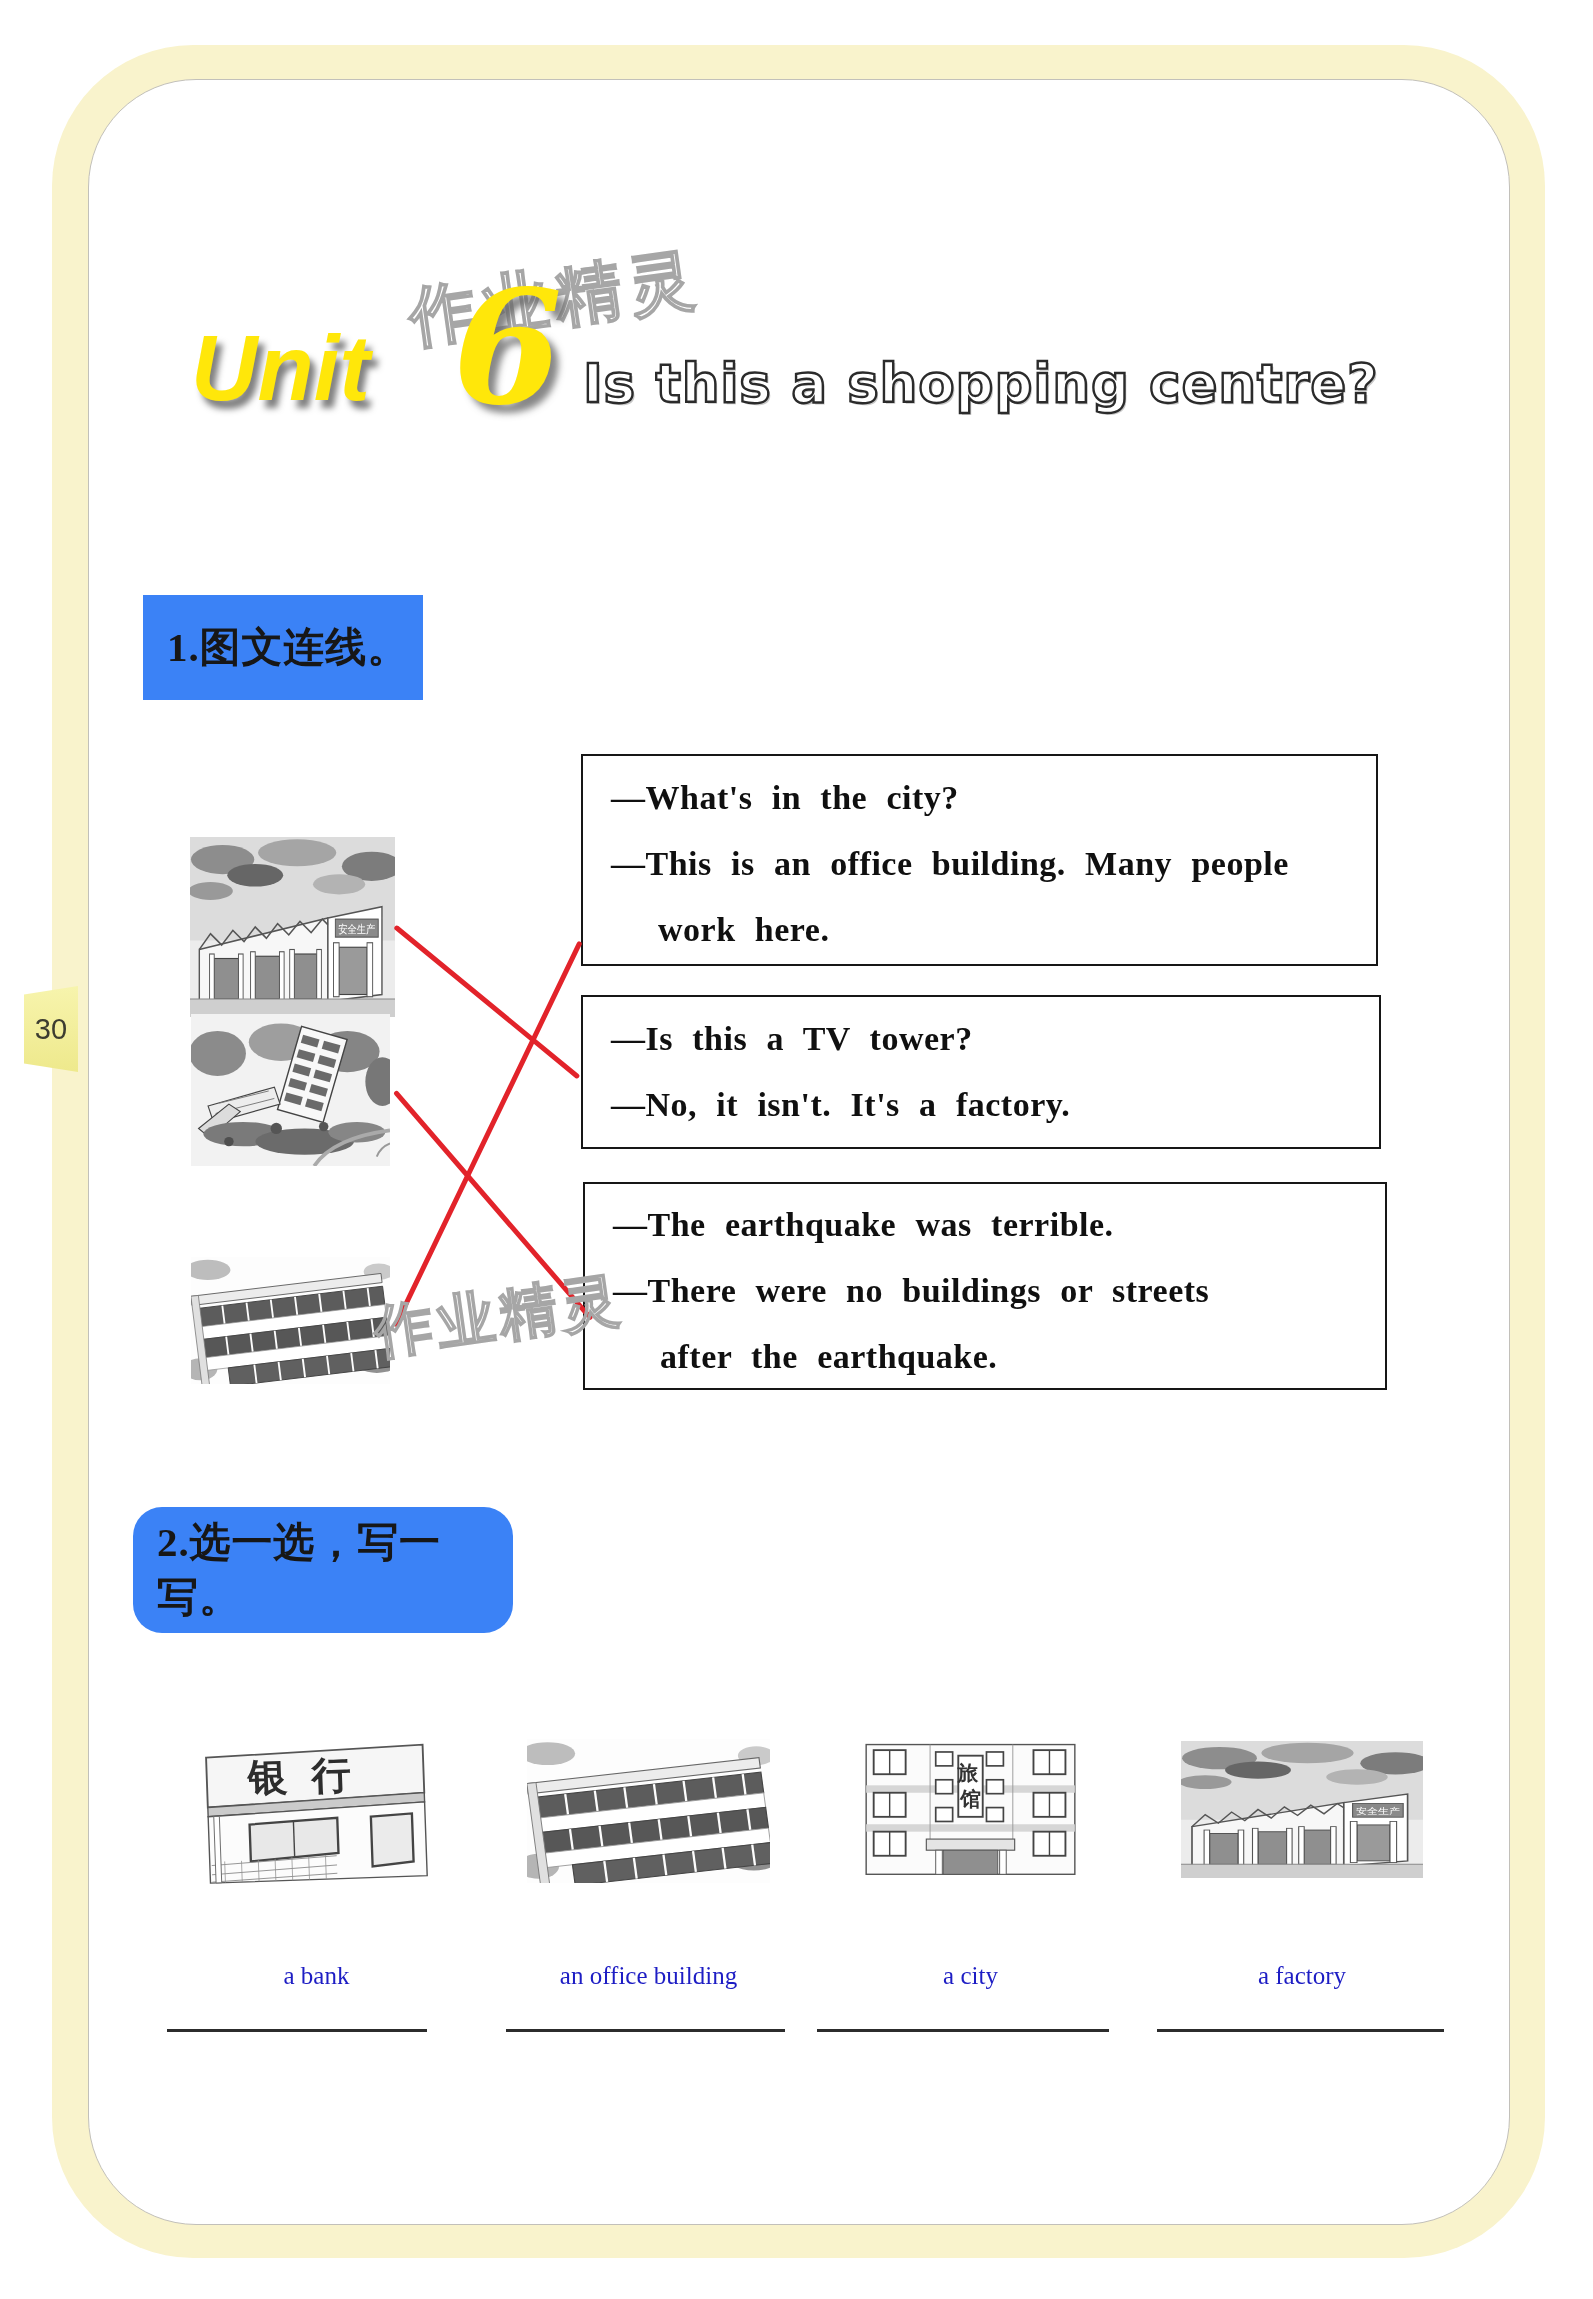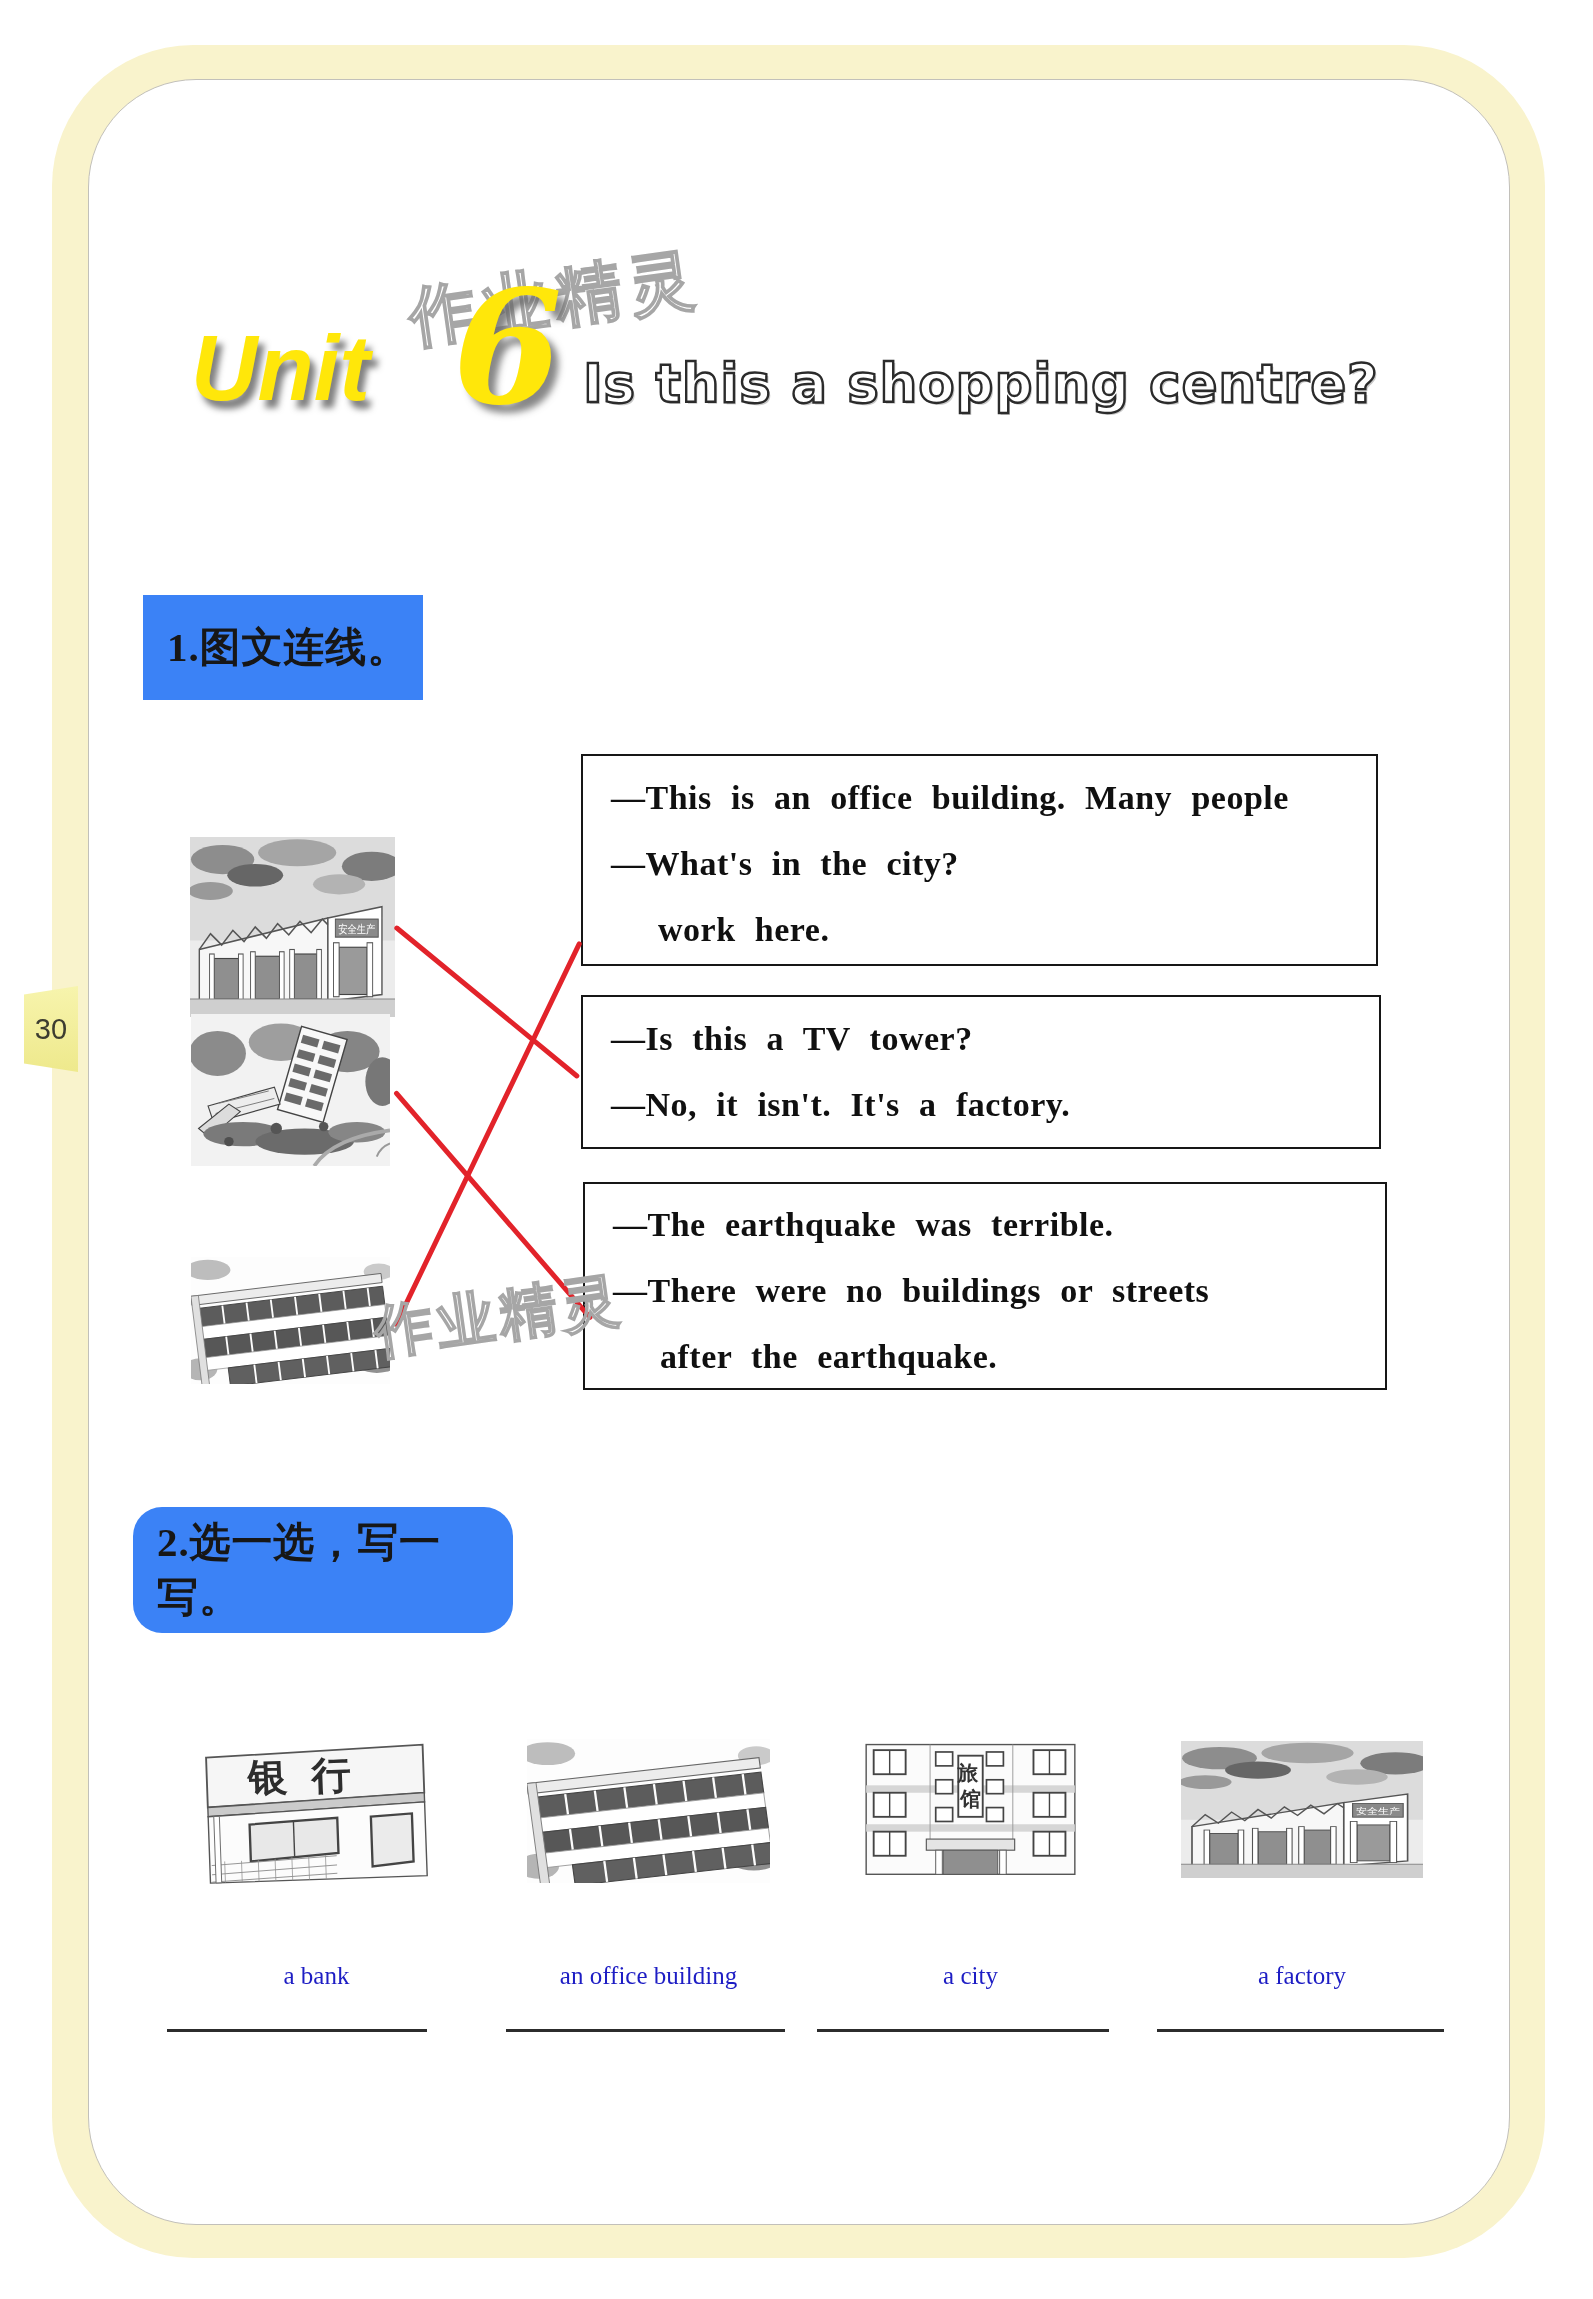--- a/index.html
+++ b/index.html
@@ -233,22 +233,22 @@
         <line x1="114" y1="112" x2="114" y2="132" stroke="#fdfdfd" stroke-width="2"></line>
         <line x1="140" y1="112" x2="140" y2="132" stroke="#fdfdfd" stroke-width="2"></line>
         <line x1="166" y1="112" x2="166" y2="132" stroke="#fdfdfd" stroke-width="2"></line>
         <line x1="192" y1="112" x2="192" y2="132" stroke="#fdfdfd" stroke-width="2"></line>
       <rect x="4" y="30" width="8" height="100" fill="#e0e0e0" stroke="#777" stroke-width="0.8"></rect>
     </g>
   </svg>
 </div>
 
 <div class="abs dlg-box" id="box1">
+  <div class="dlg">—What's in the city?</div>
   <div class="dlg">—This is an office building. Many people</div>
-  <div class="dlg">—What's in the city?</div>
   <div class="dlg cont">work here.</div>
 </div>
 <div class="abs dlg-box" id="box2">
   <div class="dlg">—Is this a TV tower?</div>
   <div class="dlg">—No, it isn't. It's a factory.</div>
 </div>
 <div class="abs dlg-box" id="box3">
   <div class="dlg">—The earthquake was terrible.</div>
   <div class="dlg">—There were no buildings or streets</div>
   <div class="dlg cont">after the earthquake.</div>

